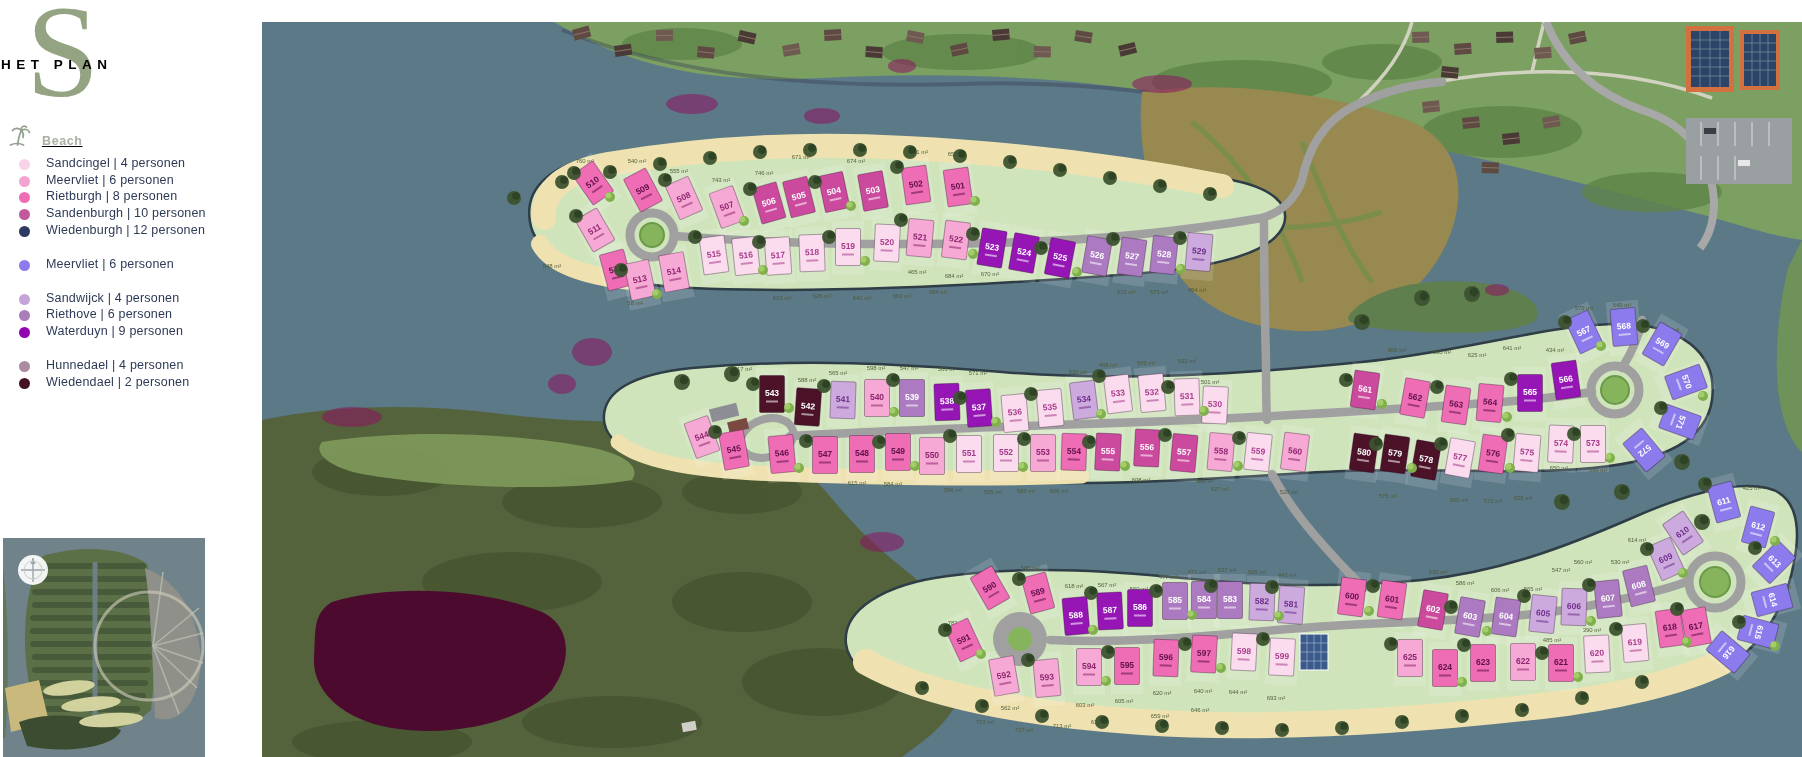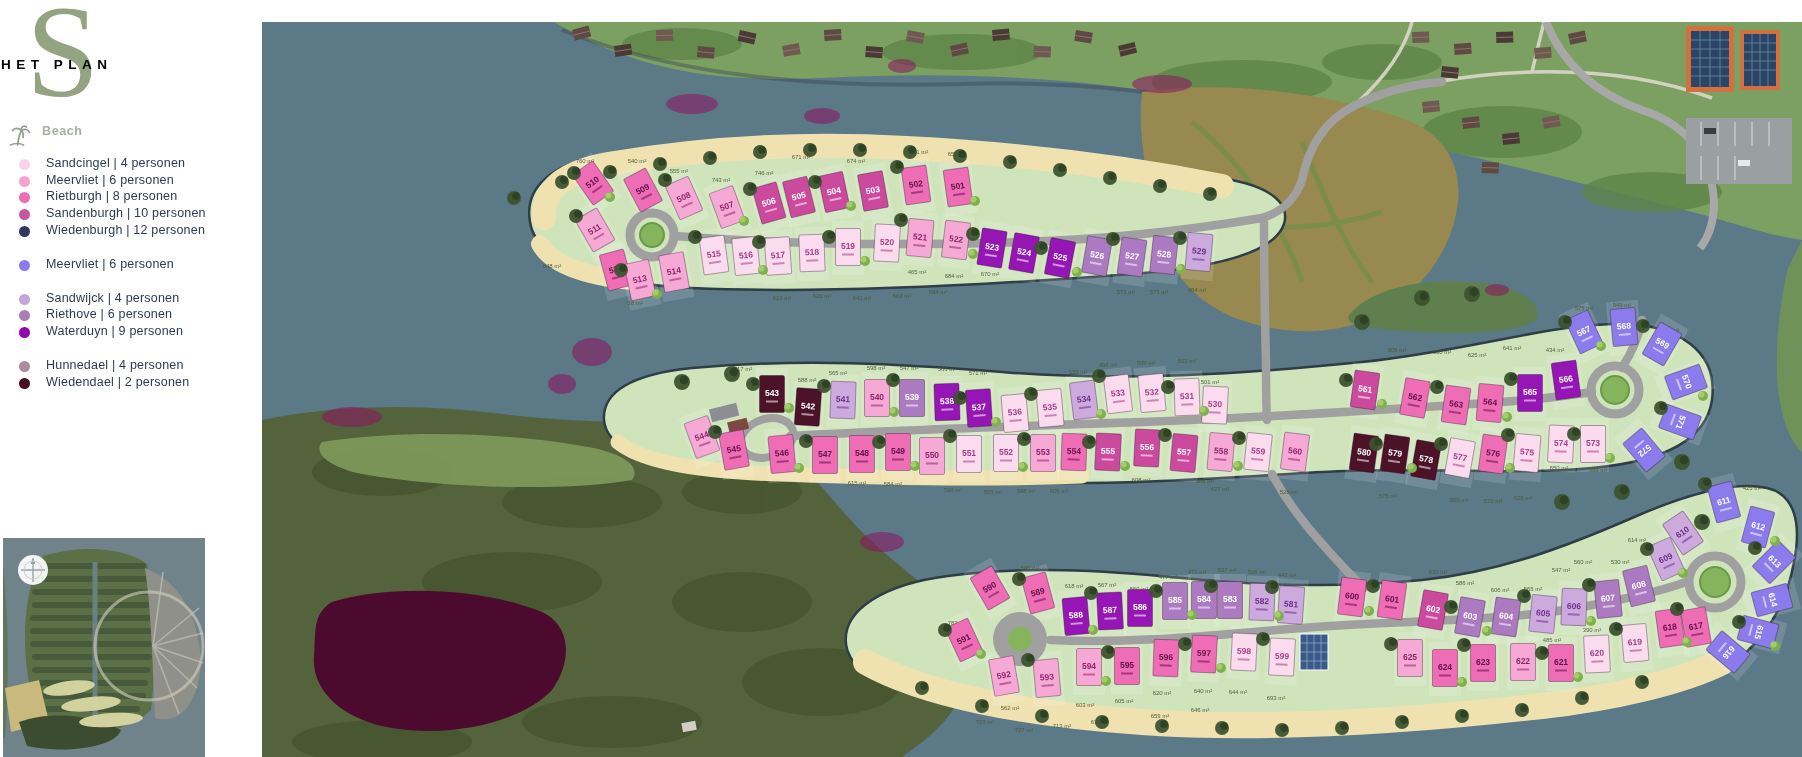--- a/index.html
+++ b/index.html
@@ -6,21 +6,21 @@
   body{width:1802px;height:757px;background:#ffffff;font-family:"Liberation Sans",sans-serif;overflow:hidden;}
   .page{position:relative;width:1802px;height:757px;background:#fff;}
 
   
   .sidebar{position:absolute;left:0;top:0;width:240px;height:757px;background:#fff;}
   .logo{position:absolute;left:0;top:0;width:200px;height:120px;}
   .logo-s{position:absolute;left:26px;top:-14px;font-family:"Liberation Serif",serif;font-size:132px;line-height:1;color:#94a381;font-weight:400;}
   .logo-title{position:absolute;left:1px;top:57px;font-size:13.5px;letter-spacing:5.5px;color:#000000;font-weight:600;white-space:nowrap;}
   .legend{position:absolute;left:6px;top:124px;width:230px;}
   .legend-section{margin-bottom:17px;}
-  .legend-header{display:flex;align-items:flex-start;height:24px;margin-bottom:5px;}
+  .legend-header{display:flex;align-items:flex-end;height:24px;margin-bottom:5px;text-decoration:underline;}
   .legend-header .licon{width:27px;height:24px;flex:0 0 27px;margin-right:9px;}
   .legend-header .ltitle{font-size:12.5px;font-weight:700;letter-spacing:.6px;color:#a9b1a2;}
   .legend-item{display:flex;align-items:flex-end;height:16.8px;cursor:default;}
   .legend-dot{width:11px;height:11px;border-radius:50%;margin:0 16px 0 13px;flex:0 0 11px;}
   .legend-label{font-size:12.5px;color:#2d3a55;letter-spacing:.2px;white-space:nowrap;}
 
   .minimap{position:absolute;left:3px;top:538px;width:202px;height:219px;}
 
   
   .mainmap{position:absolute;left:262px;top:22px;width:1540px;height:735px;}

